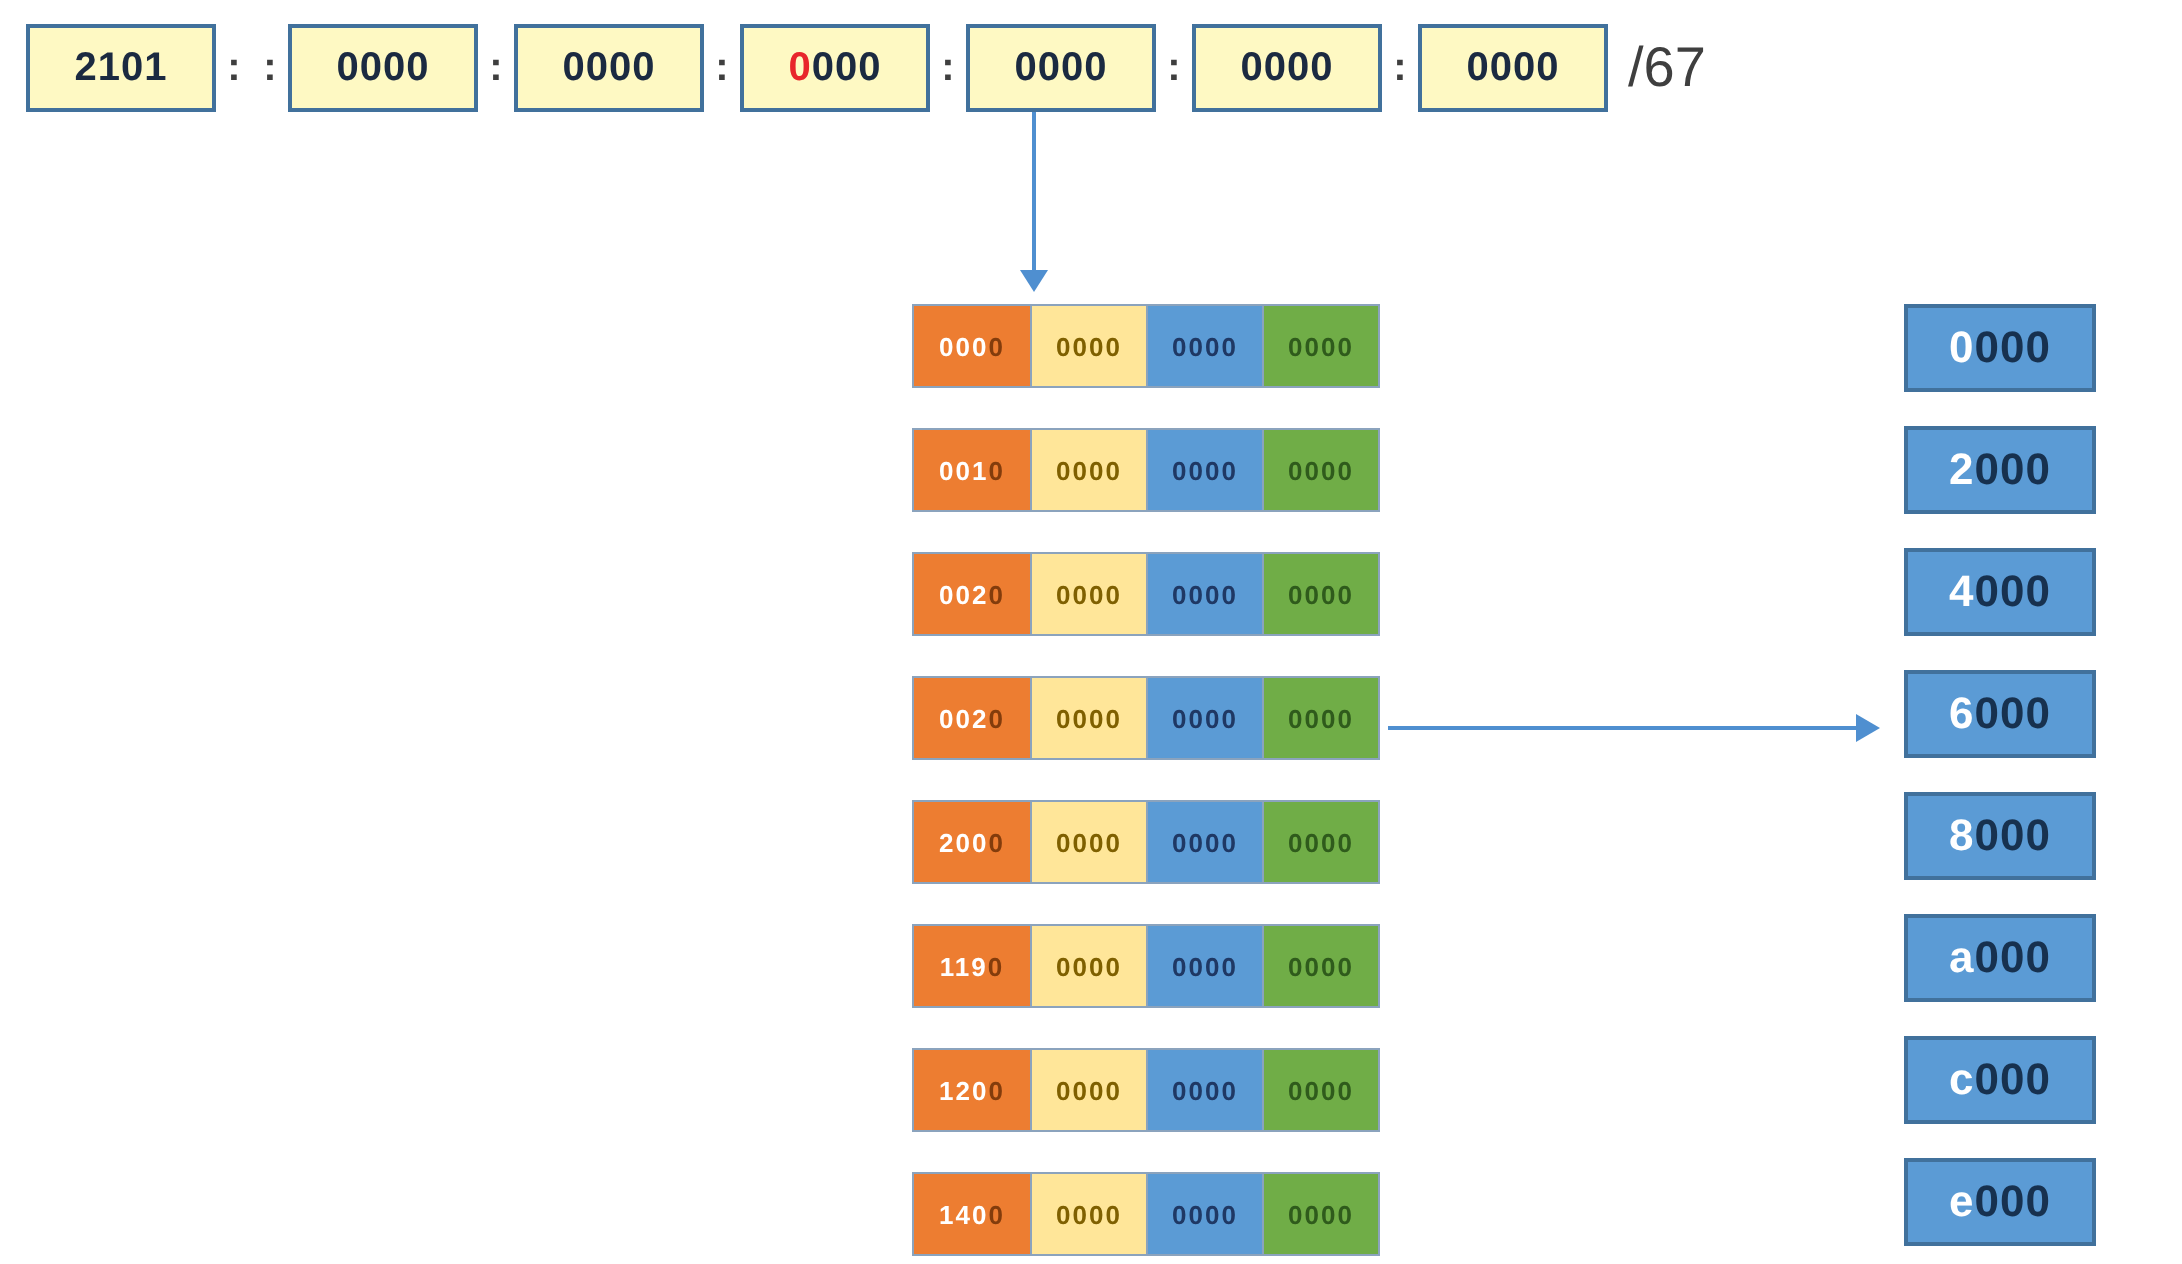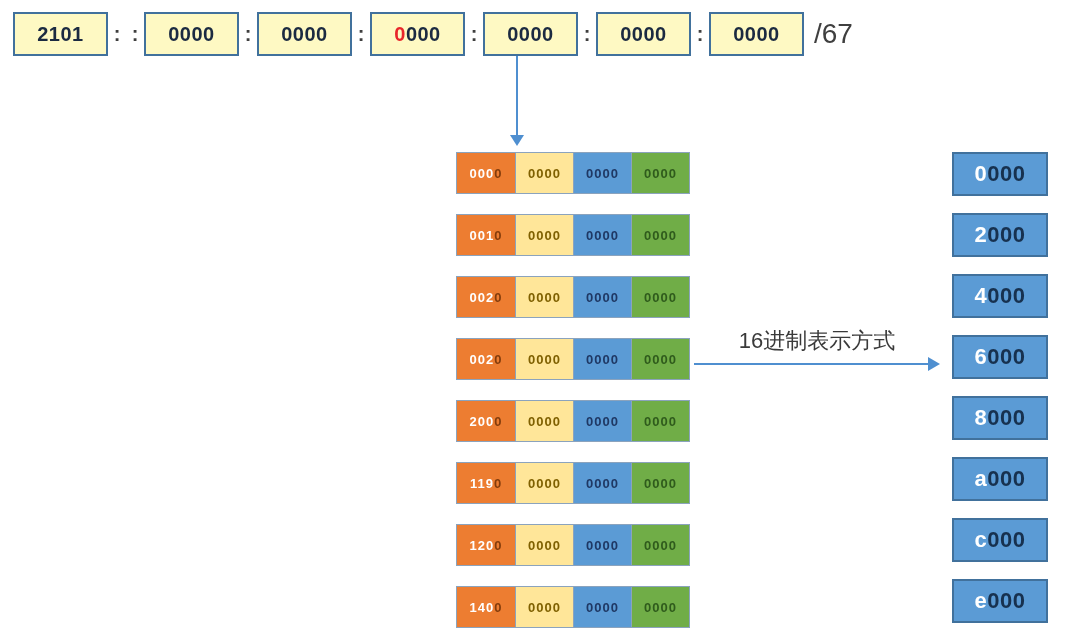--- a/index.html
+++ b/index.html
@@ -175,21 +175,20 @@
       <div class="bcell c-orange">
           <span class="net">140</span>
           <span class="host">0</span>
         </div>
       <div class="bcell c-yellow">0000</div>
       <div class="bcell c-blue">0000</div>
       <div class="bcell c-green">0000</div>
     </div>
   </div>
 
-  <div class="hx-label">16进制表示方式</div>
   <div class="hx-line"></div>
   <div class="hx-head"></div>
 
   <div class="hex-col">
     <div class="hexbox">
         <span class="hl">0</span>
         <span class="rest">000</span>
       </div>
     <div class="hexbox">
         <span class="hl">2</span>

